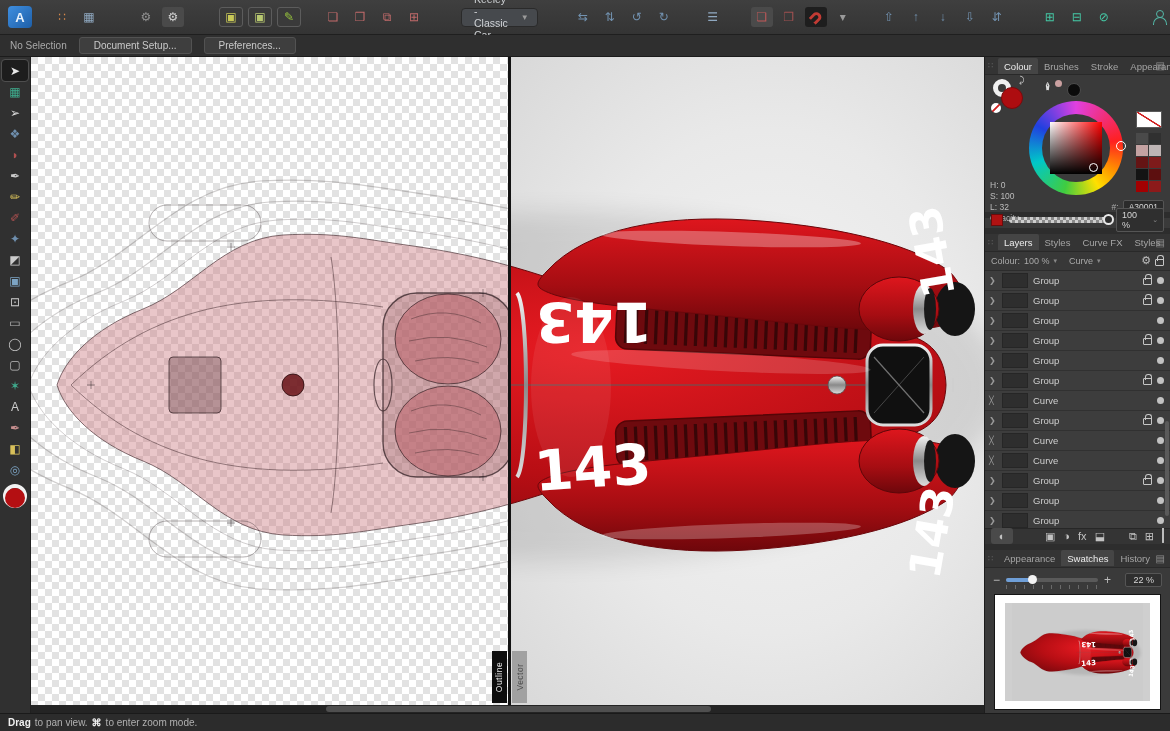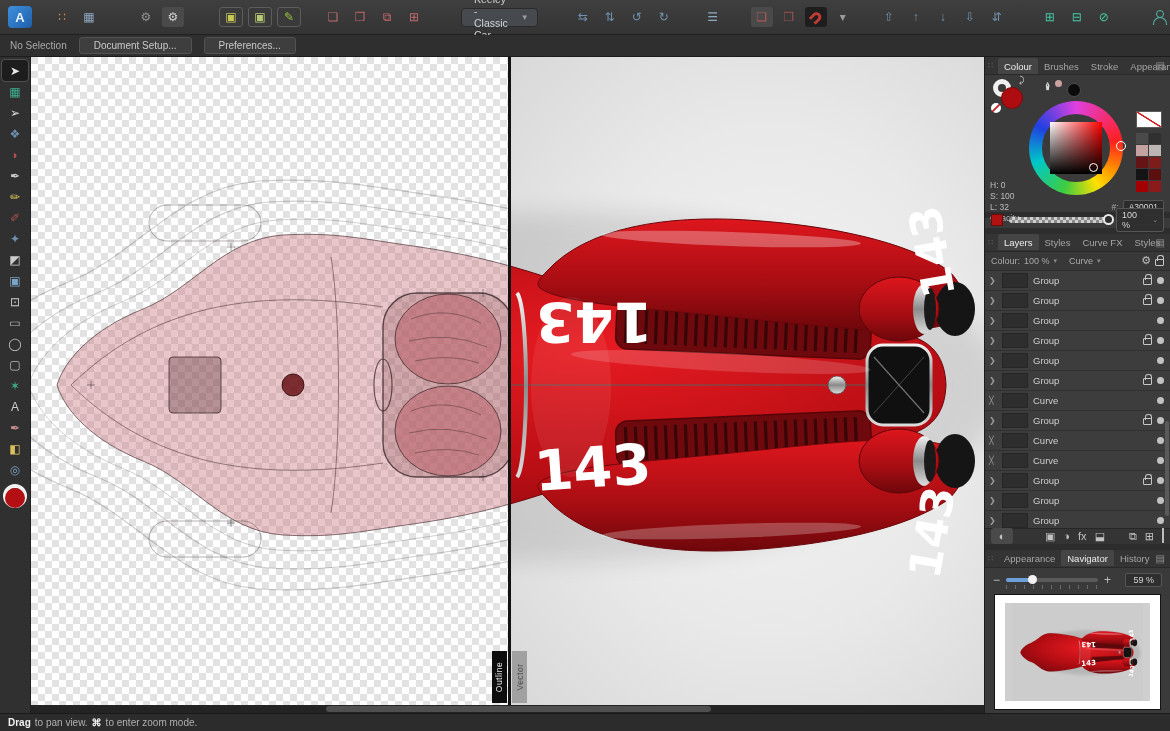--- a/index.html
+++ b/index.html
@@ -602,33 +602,33 @@
         <span style="font-size: 11px;">fx</span>
         <span style="font-size: 11px;">⬓</span>
         <span style="margin-left: auto; font-size: 11px;">⧉</span>
         <span style="font-size: 11px;">⊞</span>
         <span style="font-size: 11px;"><span class="trash"></span></span>
       </div>
 
     <div class="ptabs" id="nav-tabs">
       <span class="pgrip">∷</span>
       <span class="ptab">Appearance</span>
-        <span class="ptab active">Navigator</span>
+        <span class="ptab active">Swatches</span>
         <span class="ptab">History</span>
         <span class="pmenu">▤</span>
     </div>
     <div class="navzoom">
       <span class="nz-btn">−</span>
       <div class="nz-track">
         <div class="nz-fill"></div>
         <div class="nz-knob"></div>
         <div class="nz-ticks"></div>
       </div>
       <span class="nz-btn">+</span>
-      <span class="nz-val">59 %</span>
+      <span class="nz-val">22 %</span>
     </div>
     <div class="nav-thumb">
       <div class="nav-photo">
         <svg id="navsvg" width="100%" height="100%" viewBox="-40 -60 1030 770" preserveAspectRatio="xMidYMid meet">
             <rect x="-40" y="-60" width="1030" height="770" fill="#cccccc"></rect>
             <g>
               <ellipse cx="540" cy="330" rx="430" ry="175" fill="#000" opacity="0.1" filter="url(#blurF)"></ellipse>
               <path d="M 26 328 C 34 302 62 272 112 252 C 162 232 192 182 252 178 C 304 175 332 182 382 189 C 432 196 472 206 512 219 C 562 233 642 244 722 253 C 782 260 842 267 880 279 C 902 286 914 301 915 328 C 914 355 902 370 880 377 C 842 389 782 396 722 403 C 642 412 562 423 512 437 C 472 450 432 460 382 467 C 332 474 304 481 252 478 C 192 474 162 424 112 404 C 62 384 34 354 26 328 Z" fill="url(#gBody)" stroke="#6b070b" stroke-width="1"></path>
               <g transform="rotate(2.5 710 274)">
                 <rect x="585" y="251" width="255" height="46" rx="12" fill="#6e0a0e" stroke="#550507" stroke-width="1.5"></rect>

